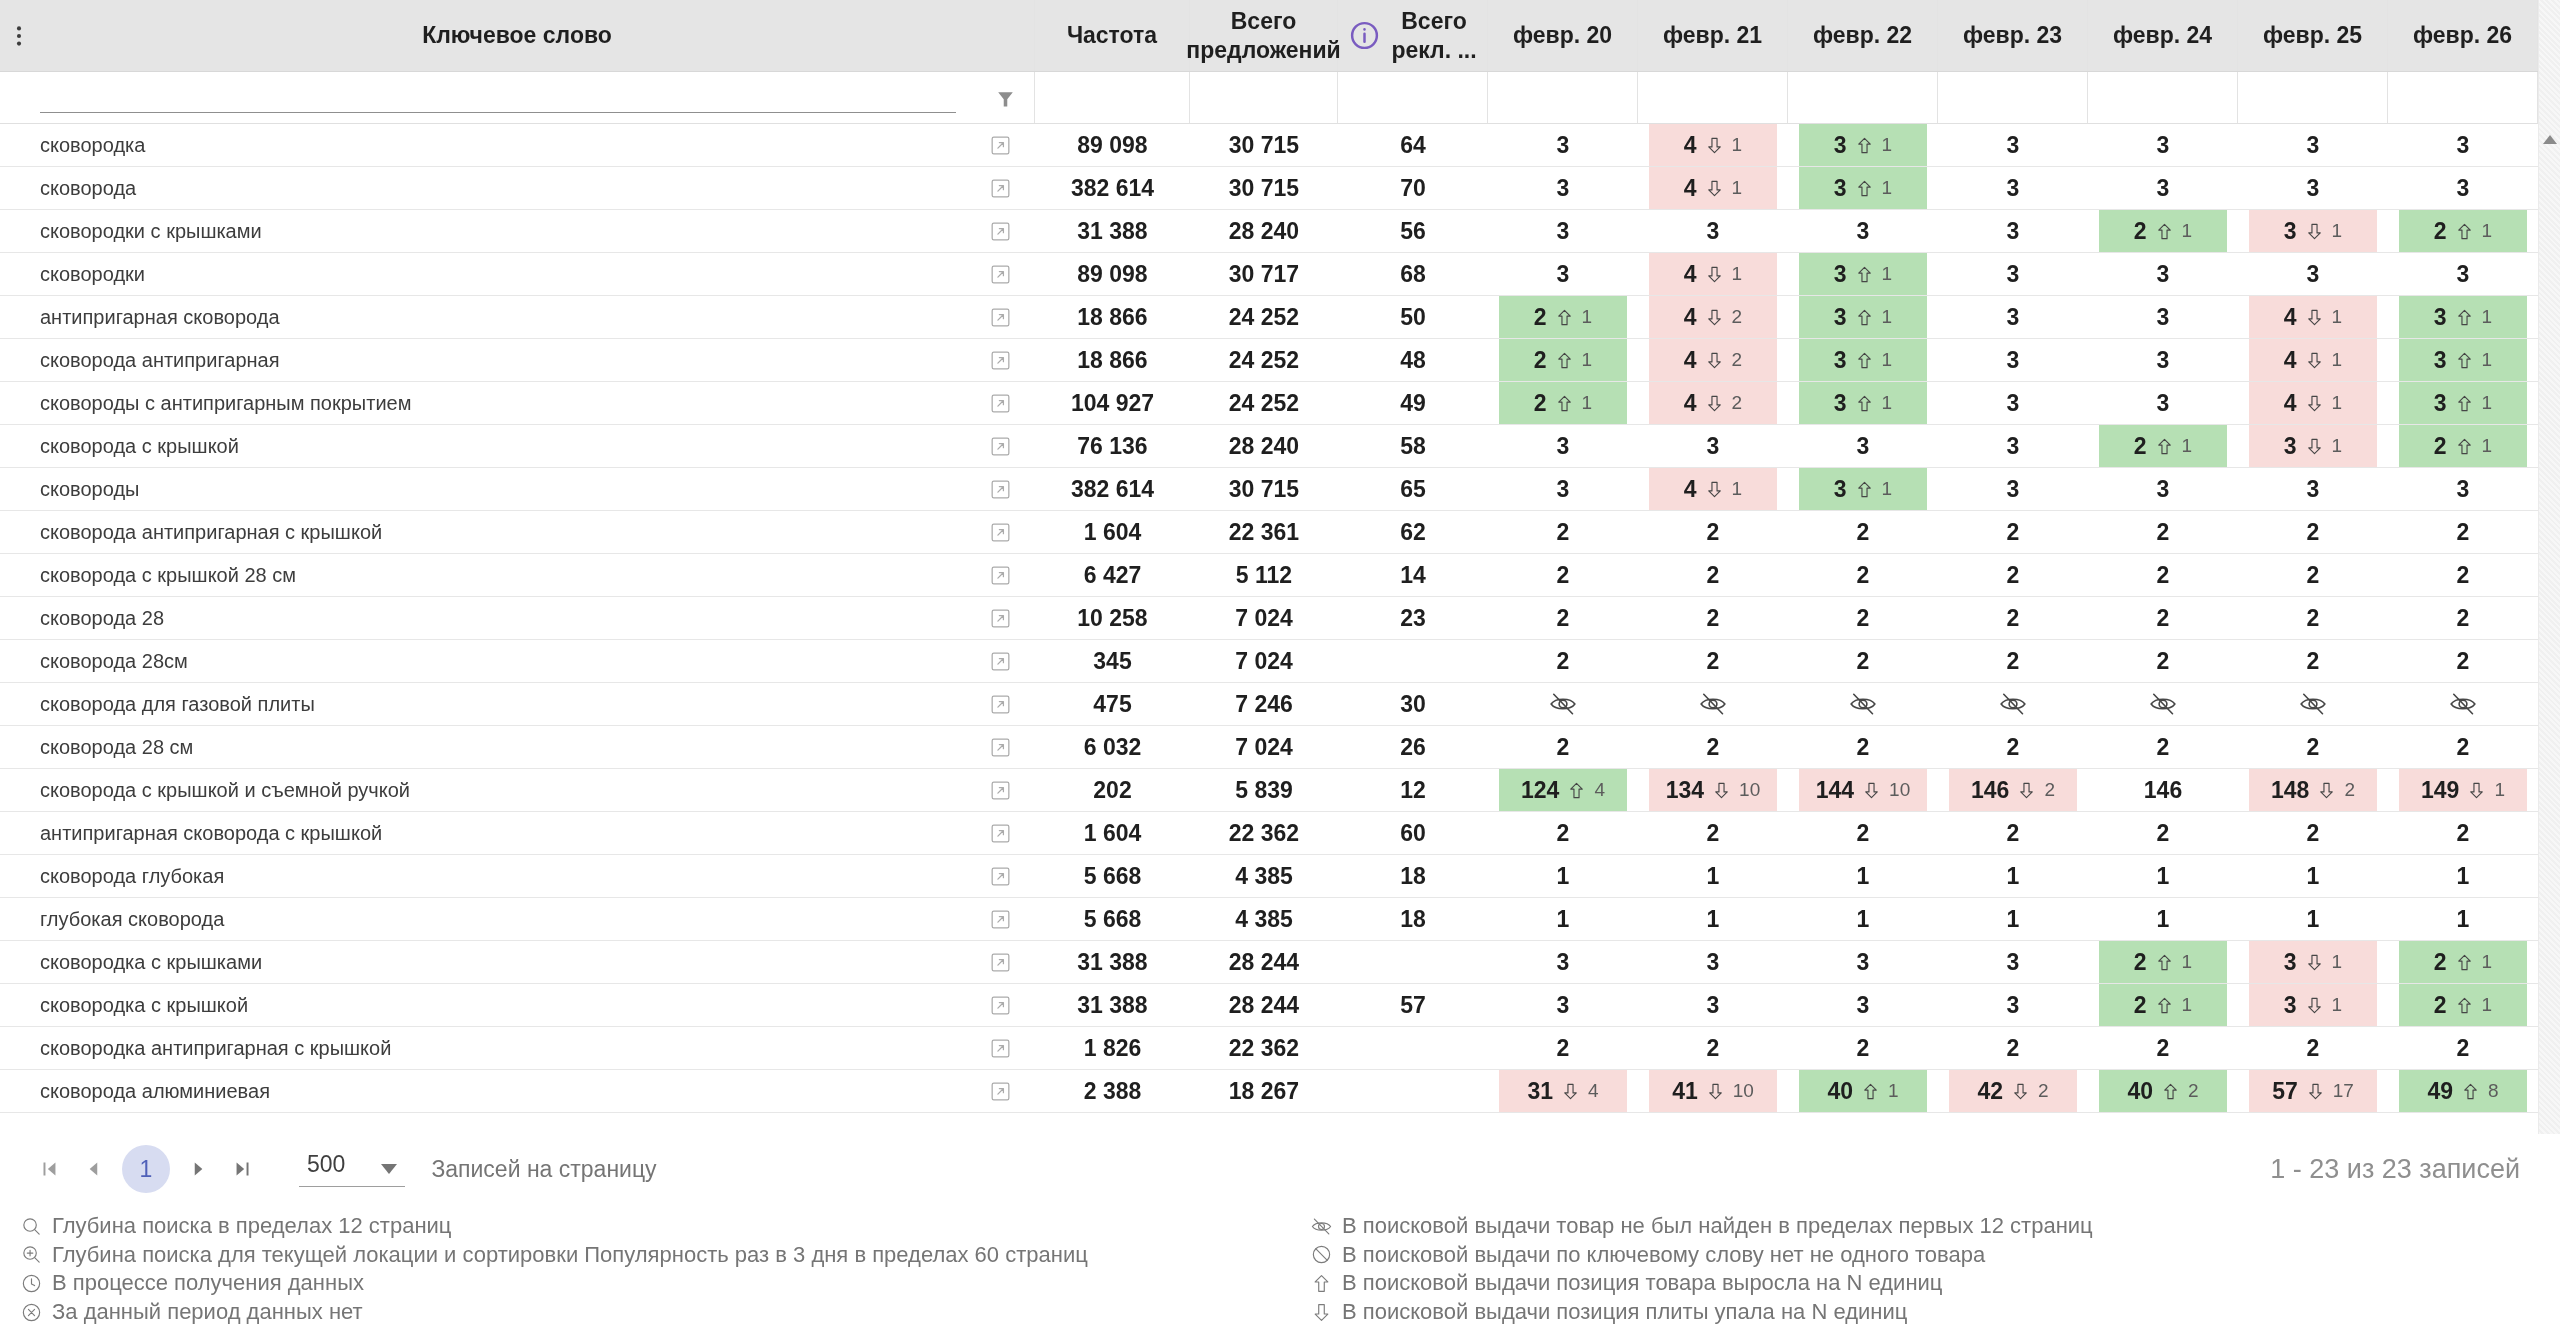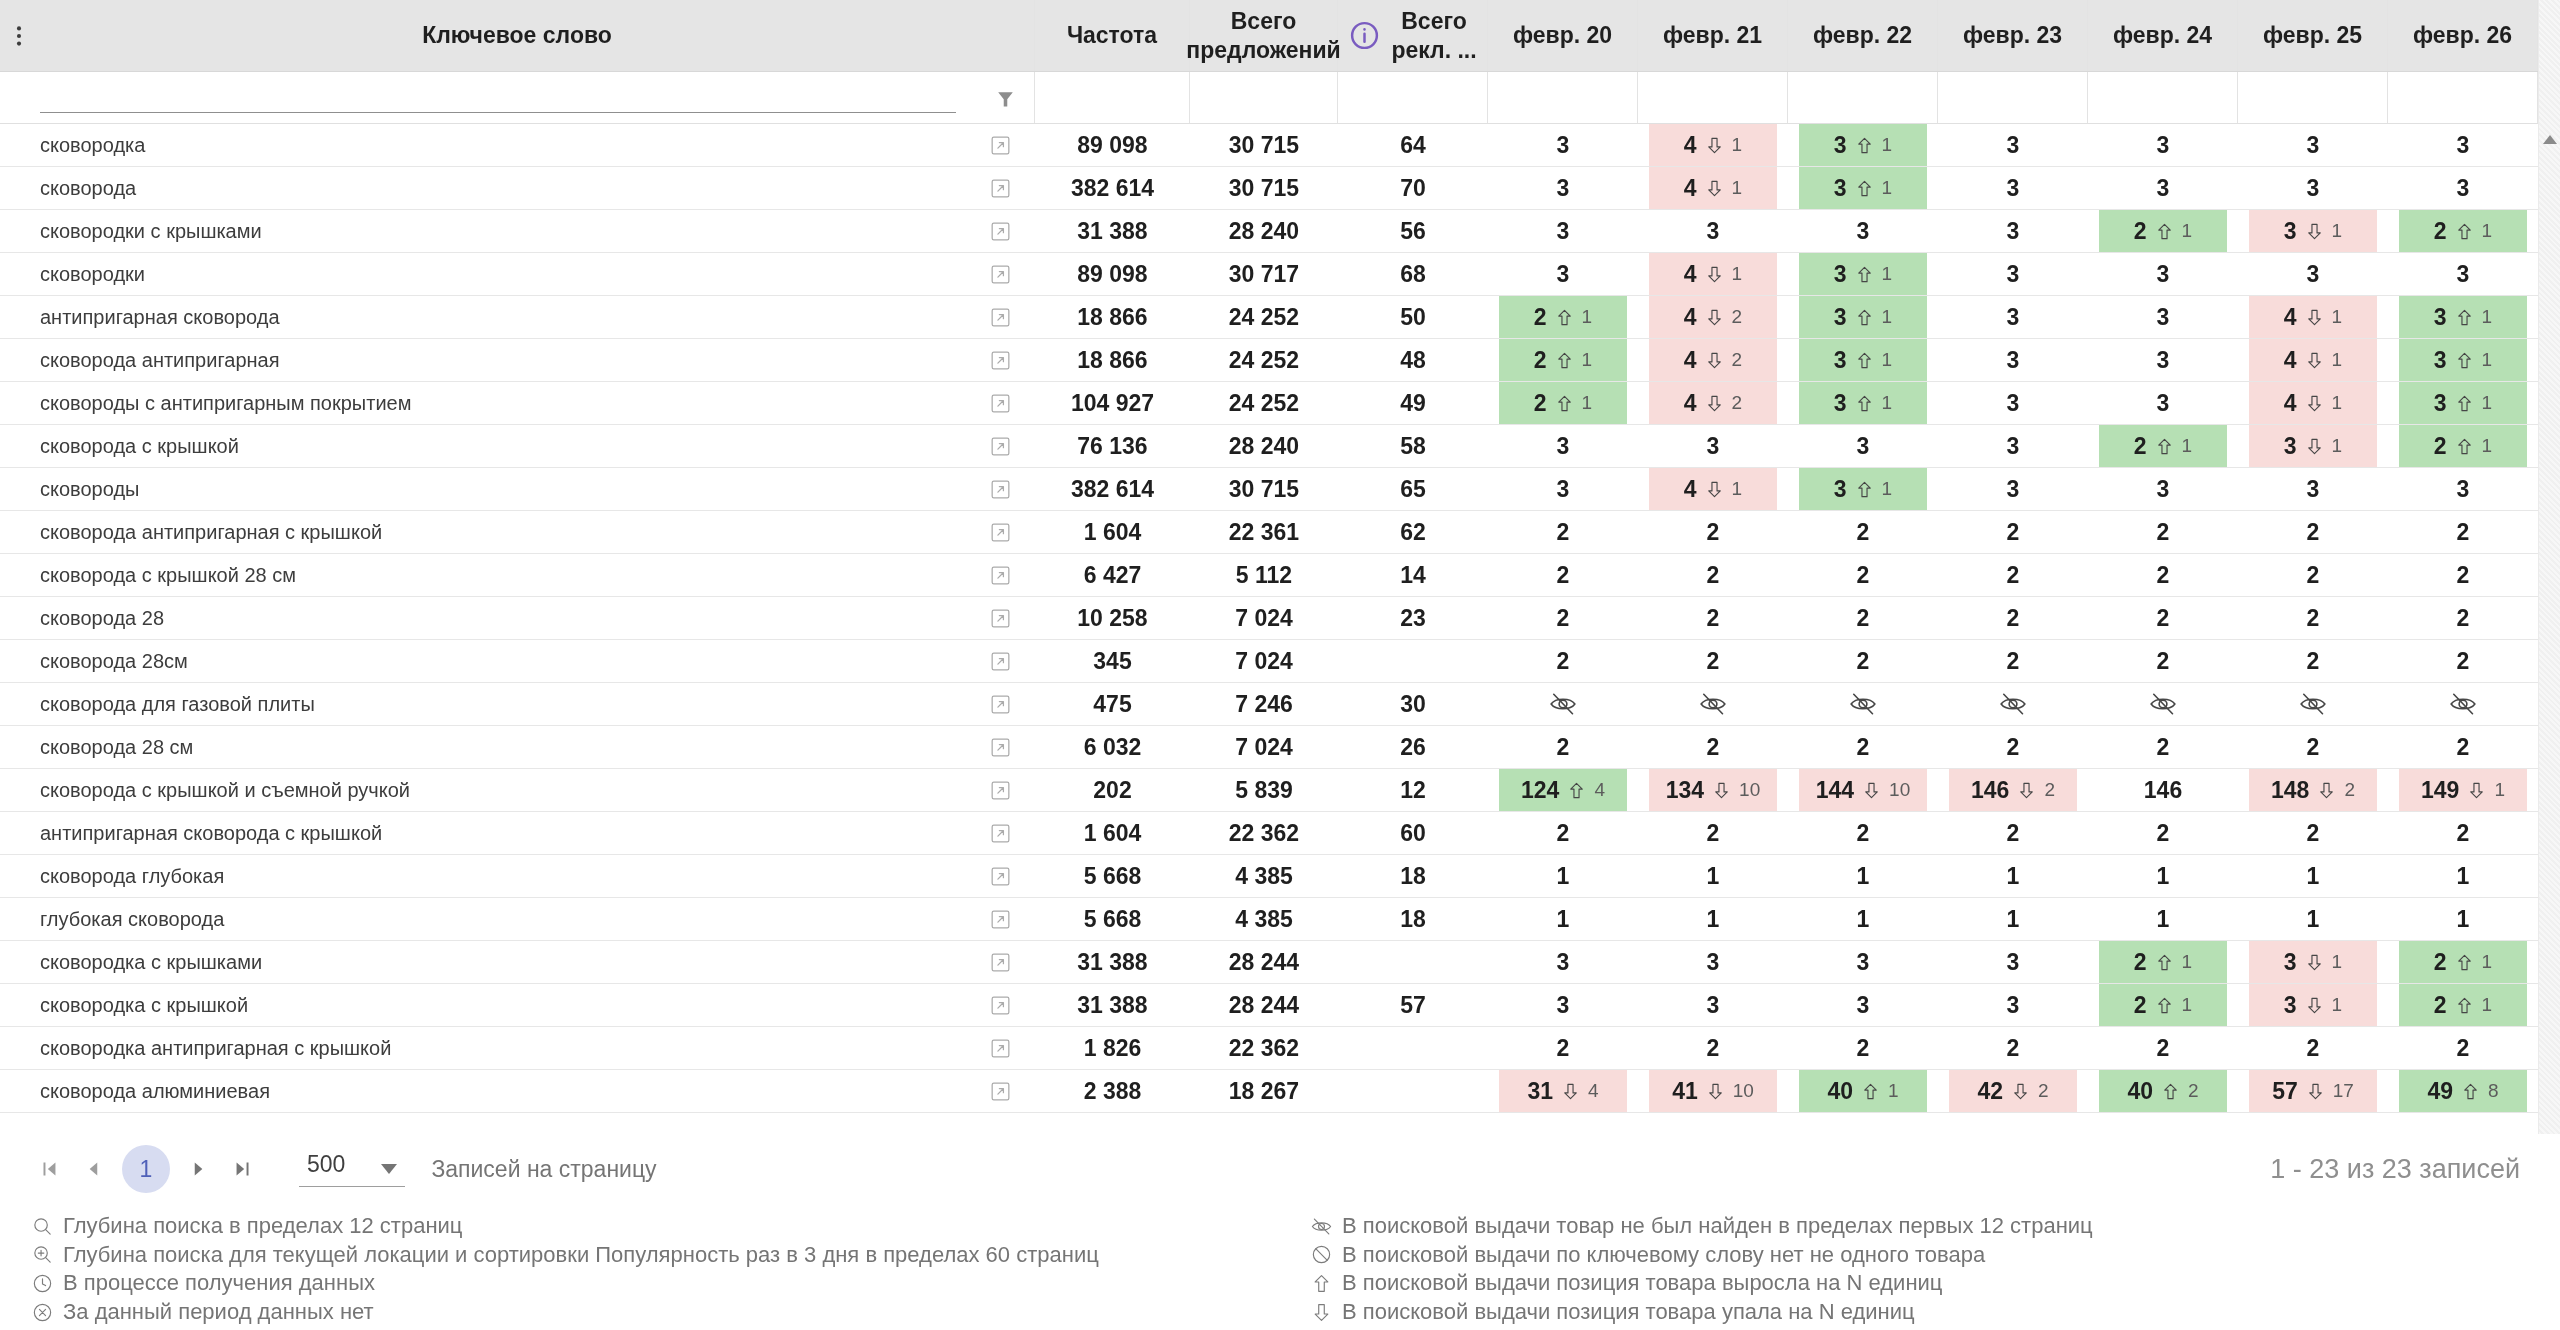--- a/index.html
+++ b/index.html
@@ -80,21 +80,21 @@
   .page-size { margin-left:35px; display:flex; align-items:end; gap:36px;
     border-bottom:1px solid #9e9e9e; padding:0 8px 8px 8px; }
   .page-size-value { font-size:23px; color:#3f3f3f; }
   .caret { width:0; height:0; border-left:8px solid transparent; border-right:8px solid transparent;
     border-top:10px solid #757575; margin-bottom:4px; }
   .page-size-label { margin-left:26px; font-size:23px; color:#757575; }
   .records-info { margin-left:auto; font-size:27px; color:#8f8f8f; }
 
   
   .legend-col { position:absolute; top:1212px; }
-  .legend-left { left:29px;text-align:right; }
+  .legend-left { left:18px;text-align:right; }
   .legend-right { left:1308px; }
   .legend-item { height:28.6px; display:flex; align-items:center; gap:8px; font-size:22px; color:#757575; white-space:nowrap; }
 </style>
 </head>
 <body>
 
 <div>
 
   <div class="row header-row">
     <div class="hcell kw-h">
@@ -1703,17 +1703,17 @@
           </svg>
         </span>
         <span>В поисковой выдачи позиция товара выросла на N единиц</span>
       </div>
       <div class="legend-item">
         <span class="icon lg-ic">
           <svg viewBox="0 0 24 24">
             <path d="M12 20.2 L5.4 13.6 H9.1 V3.8 H14.9 V13.6 H18.6 Z"></path>
           </svg>
         </span>
-        <span>В поисковой выдачи позиция товара упала на N единиц</span>
+        <span>В поисковой выдачи позиция плиты упала на N единиц</span>
       </div>
     </div>
 
 </div>
 
 </body></html>

